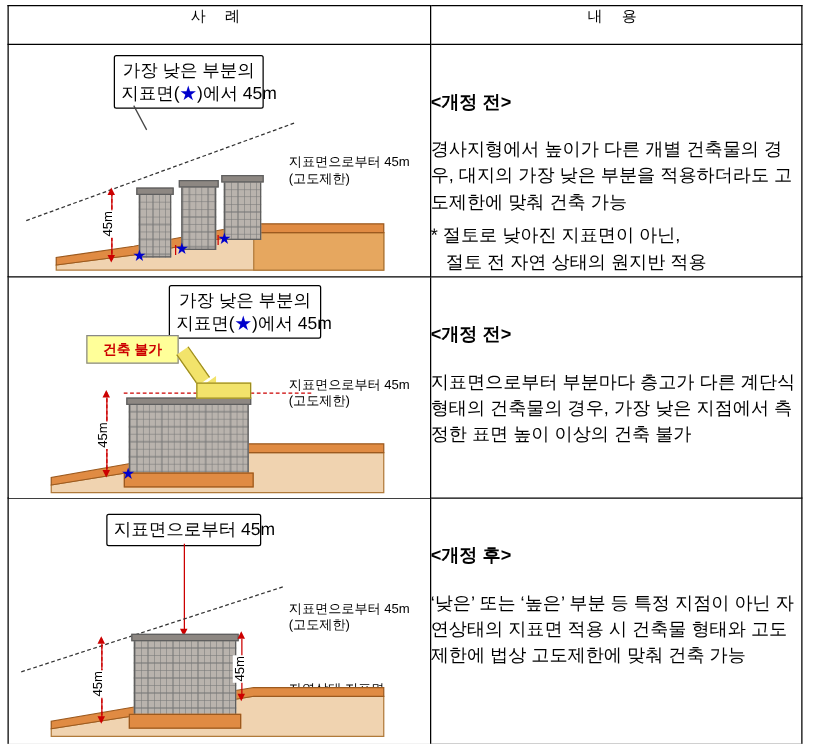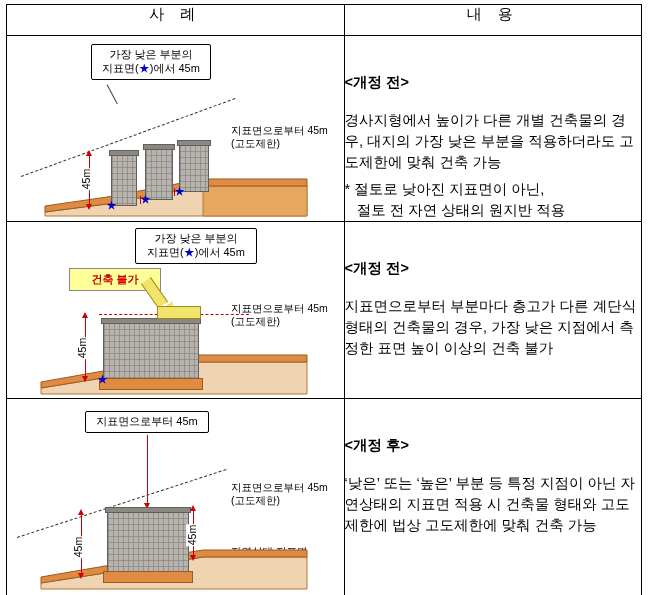--- a/index.html
+++ b/index.html
@@ -24,21 +24,21 @@
     margin: 4px 0 0 6px;
     table-layout: fixed;
   }
   table.main th, table.main td {
     border: 1px solid #000000;
     padding: 0;
     vertical-align: top;
   }
   th.hdr {
     height: 30px;
-    font-size: 15px;
+    font-size: 12px;
     font-weight: normal;
     letter-spacing: 6px;
     vertical-align: middle;
   }
   td.case-cell {
     width: 337px;
     position: relative;
     background: #ffffff;
   }
   td.desc-cell {
@@ -64,21 +64,21 @@
   }
   .row1 .canvas { height: 185px; }
   .row2 .canvas { height: 176px; }
   .row3 .canvas { height: 196px; }
 
   
   .callout {
     position: absolute;
     border: 1px solid #000;
     background: #fff;
-    font-size: 11px;
+    font-size: 14px;
     line-height: 1.25;
     text-align: center;
     padding: 3px 5px;
     border-radius: 2px;
     box-sizing: border-box;
     white-space: nowrap;
   }
   .callout .star { color: #0000cc; }
   .callout-yellow {
     position: absolute;
@@ -260,21 +260,21 @@
 
       <tr class="row2">
         <td class="case-cell">
           <div class="canvas">
 
             <div class="callout" style="left:128px; top:6px; width:122px;">
               <span>가장 낮은 부분의</span><br>
               <span>지표면(<span class="star">★</span>)에서 45m</span>
             </div>
 
-            <div class="callout-yellow" style="left:62px; top:46px; width:92px;">건축 불가</div>
+            <div class="callout-yellow" style="left:62px; top:46px; width:74px;">건축 불가</div>
 
             <div class="arrow-yellow-stem" style="left:134px; top:62px; width:10px; height:30px; transform:rotate(-35deg); transform-origin:left top;"></div>
             <div class="arrow-yellow" style="left:156px; top:82px; transform:rotate(-35deg);"></div>
 
             <div class="redline" style="left:92px; top:92px; width:150px; height:0; border-top:1px dashed #cc0000; background:none;"></div>
 
             <div class="lbl" style="left:224px; top:80px;">
               지표면으로부터 45m<br>(고도제한)
             </div>
             <div class="lbl" style="left:224px; top:140px;">자연상태 지표면</div>

